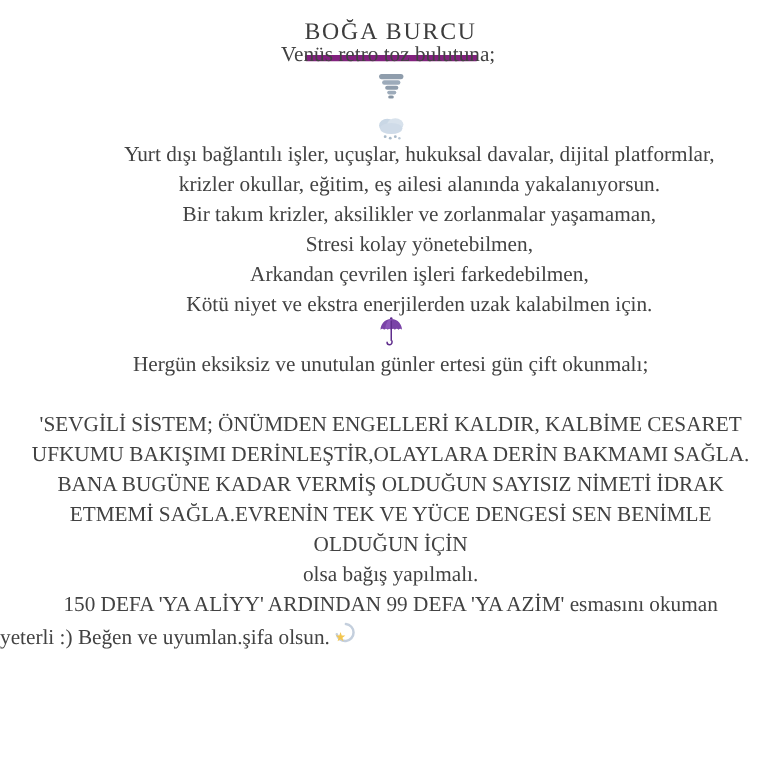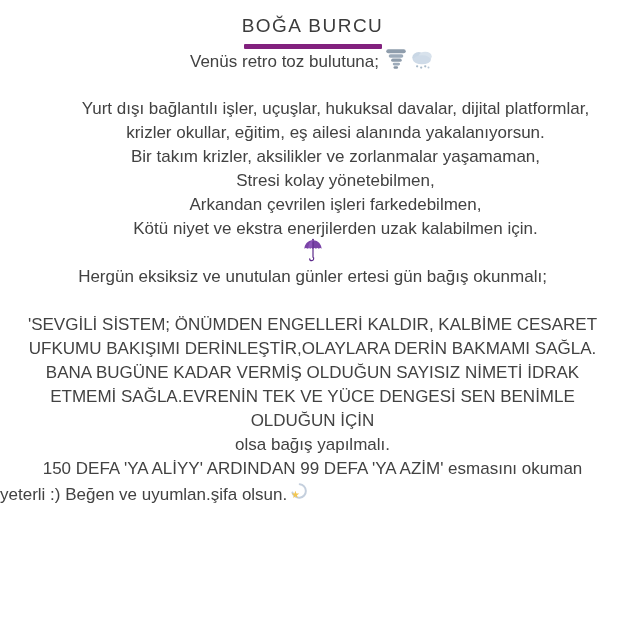--- a/index.html
+++ b/index.html
@@ -11,44 +11,46 @@
     width: 625px;
     height: 622px;
     overflow: hidden;
   }
   .page {
     width: 625px;
     height: 622px;
     box-sizing: border-box;
     padding-top: 14px;
     text-align: center;
-    font-family: Liberation Sans, sans-serif;
+    font-family: Liberation Serif, serif;
     font-size: 17px;
     line-height: 24px;
     color: #424242;
   }
   .title {
     font-size: 19px;
     line-height: 24px;
     color: #3c3c3c;
     letter-spacing: 1.5px;
     font-weight: 400;
   }
   .title-underline {
     width: 138px;
     height: 5px;
     margin: 6px auto 0 auto;
     background: #82217e;
     border-radius: 1px;
   }
   .intro-line {
+    margin-top: 15px;
     height: 26px;
     display: flex;
     align-items: center;
     justify-content: center;
+    flex-direction: column;
   }
   .intro-line .intro-text { margin-right: 4px; }
   .inline-icon { display: inline-block; vertical-align: middle; }
   .forecast { margin-top: 22px; padding-left: 46px; }
   .line { white-space: nowrap; }
   .umbrella-row {
     height: 24px;
     display: flex;
     align-items: center;
     justify-content: center;
@@ -106,21 +108,21 @@
       <svg width="22" height="24" viewBox="0 0 24 28">
         <circle cx="12" cy="2.2" r="1.2" fill="#5f2d8c"></circle>
         <path d="M12 2.5 C5.5 2.5 2 8 2 12.5 Q3.7 10.6 5.4 12.5 Q7.1 10.6 8.8 12.5 Q10.3 10.6 12 12.5 Q13.7 10.6 15.4 12.5 Q17.1 10.6 18.8 12.5 Q20.4 10.6 22 12.5 C22 8 18.5 2.5 12 2.5 Z" fill="#7a43a7"></path>
         <path d="M12 2.5 C8.5 2.5 6.5 8 6.5 12.2 Q9 10.6 12 12.4 Z" fill="#8d56ba"></path>
         <rect x="11.3" y="4" width="1.4" height="19" fill="#5f2d8c"></rect>
         <path d="M12.7 23 v1.2 a2.3 2.3 0 0 1 -4.6 0" stroke="#5f2d8c" stroke-width="1.4" fill="none" stroke-linecap="round"></path>
       </svg>
     </span>
   </div>
 
-  <div class="line">Hergün eksiksiz ve unutulan günler ertesi gün bağış okunmalı;</div>
+  <div class="line">Hergün eksiksiz ve unutulan günler ertesi gün çift okunmalı;</div>
 
   <div class="affirmation">
     <div class="line">'SEVGİLİ SİSTEM; ÖNÜMDEN ENGELLERİ KALDIR, KALBİME CESARET</div>
     <div class="line">UFKUMU BAKIŞIMI DERİNLEŞTİR,OLAYLARA DERİN BAKMAMI SAĞLA.</div>
     <div class="line">BANA BUGÜNE KADAR VERMİŞ OLDUĞUN SAYISIZ NİMETİ İDRAK</div>
     <div class="line">ETMEMİ SAĞLA.EVRENİN TEK VE YÜCE DENGESİ SEN BENİMLE</div>
     <div class="line">OLDUĞUN İÇİN</div>
     <div class="line">olsa bağış yapılmalı.</div>
     <div class="line">150 DEFA 'YA ALİYY' ARDINDAN 99 DEFA 'YA AZİM' esmasını okuman</div>
     <div class="closing-line">

